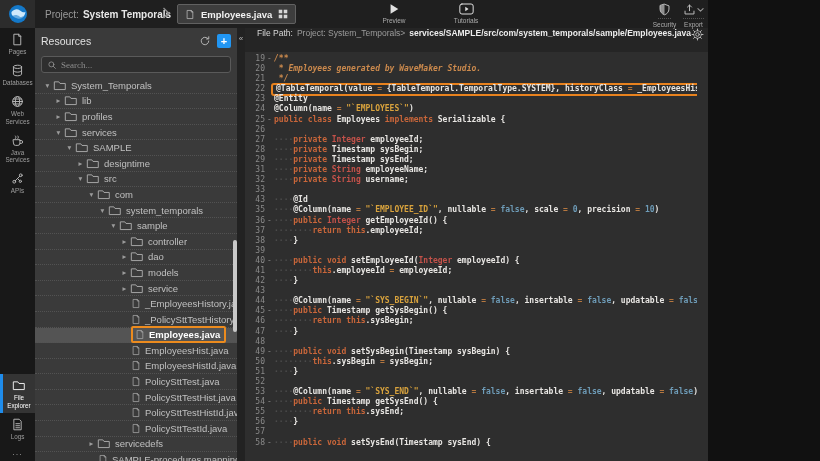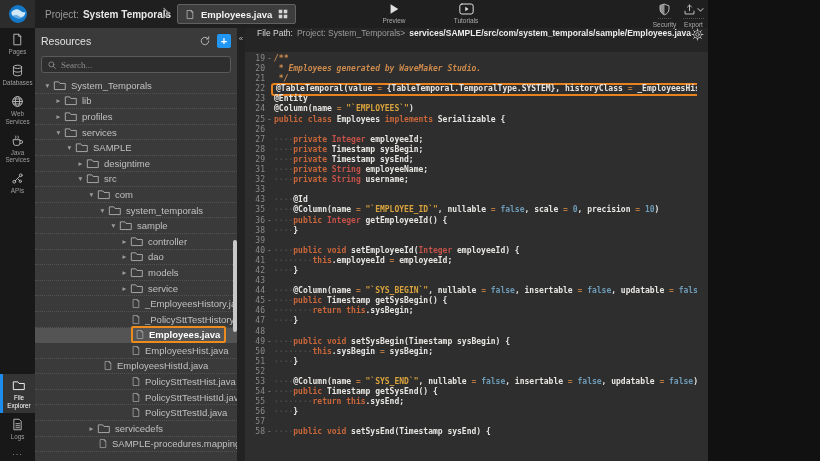--- a/index.html
+++ b/index.html
@@ -500,28 +500,37 @@
         </div>
         <div class="trow" style="padding-left: 96px;">
           <span class="ticon">
             <svg width="10" height="11" viewBox="0 0 16 16">
               <path d="M4 1.5h6L12.5 4v10.5H4z" fill="none" stroke="currentColor" stroke-width="1.2" stroke-linecap="round" stroke-linejoin="round"></path>
               <path d="M10 1.5V4h2.5" fill="none" stroke="currentColor" stroke-width="1.2" stroke-linecap="round" stroke-linejoin="round"></path>
             </svg>
           </span>
           <span class="tlabel2">EmployeesHist.java</span>
         </div>
-        <div class="trow" style="padding-left: 68px;">
+        <div class="trow" style="padding-left: 96px;">
           <span class="ticon">
             <svg width="10" height="11" viewBox="0 0 16 16">
               <path d="M4 1.5h6L12.5 4v10.5H4z" fill="none" stroke="currentColor" stroke-width="1.2" stroke-linecap="round" stroke-linejoin="round"></path>
               <path d="M10 1.5V4h2.5" fill="none" stroke="currentColor" stroke-width="1.2" stroke-linecap="round" stroke-linejoin="round"></path>
             </svg>
           </span>
           <span class="tlabel2">EmployeesHistId.java</span>
+        </div>
+        <div class="trow" style="padding-left: 96px;">
+          <span class="ticon">
+            <svg width="10" height="11" viewBox="0 0 16 16">
+              <path d="M4 1.5h6L12.5 4v10.5H4z" fill="none" stroke="currentColor" stroke-width="1.2" stroke-linecap="round" stroke-linejoin="round"></path>
+              <path d="M10 1.5V4h2.5" fill="none" stroke="currentColor" stroke-width="1.2" stroke-linecap="round" stroke-linejoin="round"></path>
+            </svg>
+          </span>
+          <span class="tlabel2">PolicySttTest.java</span>
         </div>
         <div class="trow" style="padding-left: 96px;">
           <span class="ticon">
             <svg width="10" height="11" viewBox="0 0 16 16">
               <path d="M4 1.5h6L12.5 4v10.5H4z" fill="none" stroke="currentColor" stroke-width="1.2" stroke-linecap="round" stroke-linejoin="round"></path>
               <path d="M10 1.5V4h2.5" fill="none" stroke="currentColor" stroke-width="1.2" stroke-linecap="round" stroke-linejoin="round"></path>
             </svg>
           </span>
           <span class="tlabel2">PolicySttTestHist.java</span>
         </div>
@@ -683,20 +692,25 @@
           <span class="ln">35</span>
           <span class="fold"></span>
           <span class="code"><span class="ws">····</span><span class="pl">@Column(name </span><span class="op">= </span><span class="st">"`EMPLOYEE_ID`"</span><span class="pl">, nullable </span><span class="op">= </span><span class="bo">false</span><span class="pl">, scale </span><span class="op">= </span><span class="bo">0</span><span class="pl">, precision </span><span class="op">= </span><span class="bo">10</span><span class="pl">)</span></span>
         </div>
         <div class="cl">
           <span class="ln">36</span>
           <span class="fold">-</span>
           <span class="code"><span class="ws">····</span><span class="kw">public </span><span class="ty">Integer </span><span class="pl">getEmployeeId() {</span></span>
         </div>
         <div class="cl">
+          <span class="ln">37</span>
+          <span class="fold"></span>
+          <span class="code"><span class="ws">········</span><span class="kw">return this</span><span class="pl">.employeeId;</span></span>
+        </div>
+        <div class="cl">
           <span class="ln">38</span>
           <span class="fold"></span>
           <span class="code"><span class="ws">····</span><span class="pl">}</span></span>
         </div>
         <div class="cl">
           <span class="ln">39</span>
           <span class="fold"></span>
           <span class="code"></span>
         </div>
         <div class="cl">

